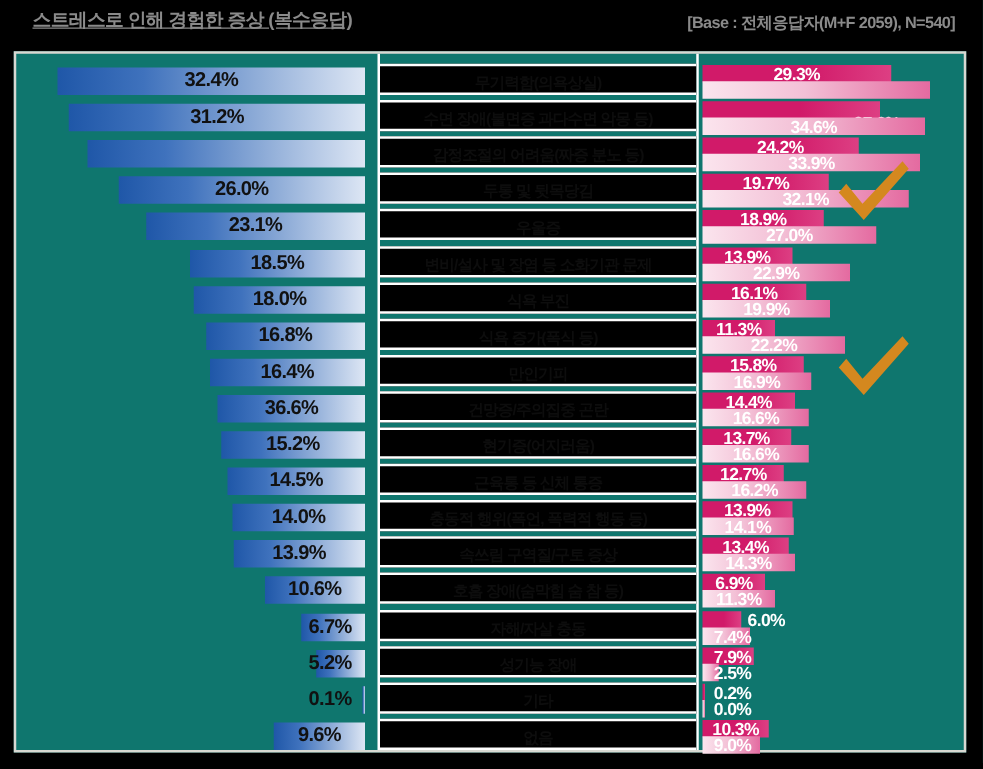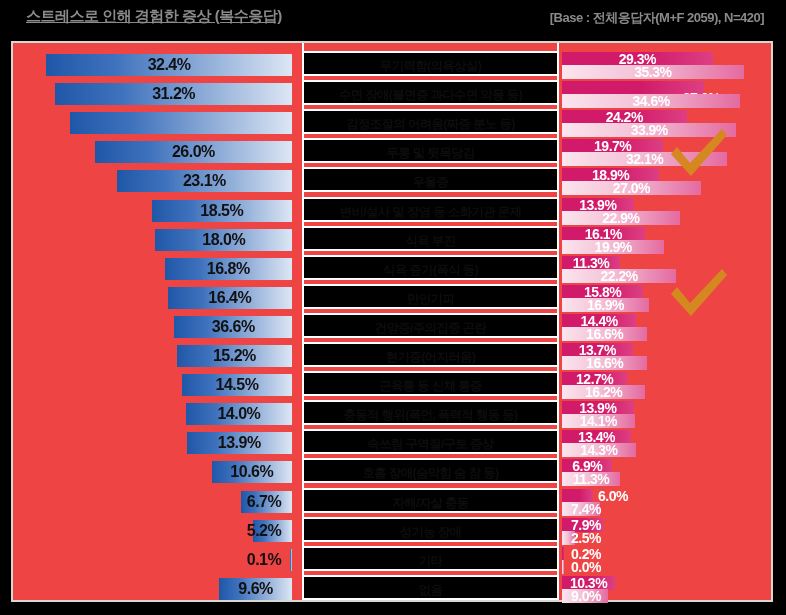--- a/index.html
+++ b/index.html
@@ -9,21 +9,21 @@
 
   
   .hdr{position:absolute;left:0;top:0;width:786px;height:38px;}
   .hdr-title{position:absolute;left:26px;top:7px;font-size:15px;font-weight:bold;color:#8a8a8a;
              text-decoration:underline;letter-spacing:-0.5px;white-space:nowrap;}
   .hdr-base{position:absolute;right:22px;top:9px;font-size:13px;font-weight:bold;color:#8a8a8a;
             letter-spacing:-0.5px;white-space:nowrap;}
 
   
   .frame{position:absolute;left:11px;top:41px;width:762px;height:561px;
-         border:2px solid #d8d8d2;box-sizing:border-box;background:#ef4444;}
+         border:2px solid #d8d8d2;box-sizing:border-box;background:#0f766e;}
 
   
   .plot{position:absolute;left:0;top:0;right:0;bottom:0;}
 
   
   .left-pane{position:absolute;left:2px;top:0;width:277px;height:100%;}
   .lbar{position:absolute;right:0;height:22px;
         background:linear-gradient(to right,#1f57a8 0%,#3f72bd 28%,#8aa9d6 62%,#dde6f4 100%);}
   .lval{position:absolute;height:22px;line-height:22px;font-size:16px;font-weight:bold;color:#111;
         text-align:center;letter-spacing:-0.5px;}
@@ -47,21 +47,21 @@
   
   .check{position:absolute;pointer-events:none;}
 </style>
 </head>
 <body>
 
 <div id="root">
 
   <div class="hdr">
     <div class="hdr-title">스트레스로 인해 경험한 증상 (복수응답)</div>
-    <div class="hdr-base">[Base : 전체응답자(M+F 2059), N=420]</div>
+    <div class="hdr-base">[Base : 전체응답자(M+F 2059), N=540]</div>
   </div>
 
   <div class="frame">
     <div class="plot">
       <div class="left-pane" id="leftPane">
           <div class="lbar" style="top: 11px; width: 245.885px;"></div>
           <div class="lval" style="top: 11px; right: 0px; width: 245.885px;">32.4%</div>
           <div class="lbar" style="top: 40.1px; width: 236.778px;"></div>
           <div class="lval" style="top: 40.1px; right: 0px; width: 236.778px;">31.2%</div>
           <div class="lbar" style="top: 69.2px; width: 221.6px;"></div>
@@ -135,21 +135,20 @@
           <div class="mtext" style="top: 480.6px;">성기능 장애</div>
           <div class="mcell" style="top: 502.7px; height: 25.1px;"></div>
           <div class="mtext" style="top: 509.7px;">기타</div>
           <div class="mcell" style="top: 531.8px; height: 25.1px;"></div>
           <div class="mtext" style="top: 538.8px;">없음</div>
         </div>
       <div class="right-pane" id="rightPane">
           <div class="rbar a" style="top: 9px; width: 150.788px;"></div>
           <div class="rval" style="top: 9px; left: 0px; width: 150.788px; text-align: center;">29.3%</div>
           <div class="rbar b" style="top: 22px; width: 181.666px;"></div>
-          <div class="rval" style="top: 22px; left: 0px; width: 181.666px; text-align: center;">35.3%</div>
           <div class="rbar a" style="top: 38.1px; width: 142.039px;"></div>
           <div class="rval" style="top: 38.1px; left: 16px; width: 142.039px; text-align: right; margin-top: 10px;">27.6%</div>
           <div class="rbar b" style="top: 51.1px; width: 178.063px;"></div>
           <div class="rval" style="top: 51.1px; left: 0px; width: 178.063px; text-align: center;">34.6%</div>
           <div class="rbar a" style="top: 67.2px; width: 124.541px;"></div>
           <div class="rval" style="top: 67.2px; left: 0px; width: 124.541px; text-align: center;">24.2%</div>
           <div class="rbar b" style="top: 80.2px; width: 174.461px;"></div>
           <div class="rval" style="top: 80.2px; left: 0px; width: 174.461px; text-align: center;">33.9%</div>
           <div class="rbar a" style="top: 96.3px; width: 101.383px;"></div>
           <div class="rval" style="top: 96.3px; left: 0px; width: 101.383px; text-align: center;">19.7%</div>

